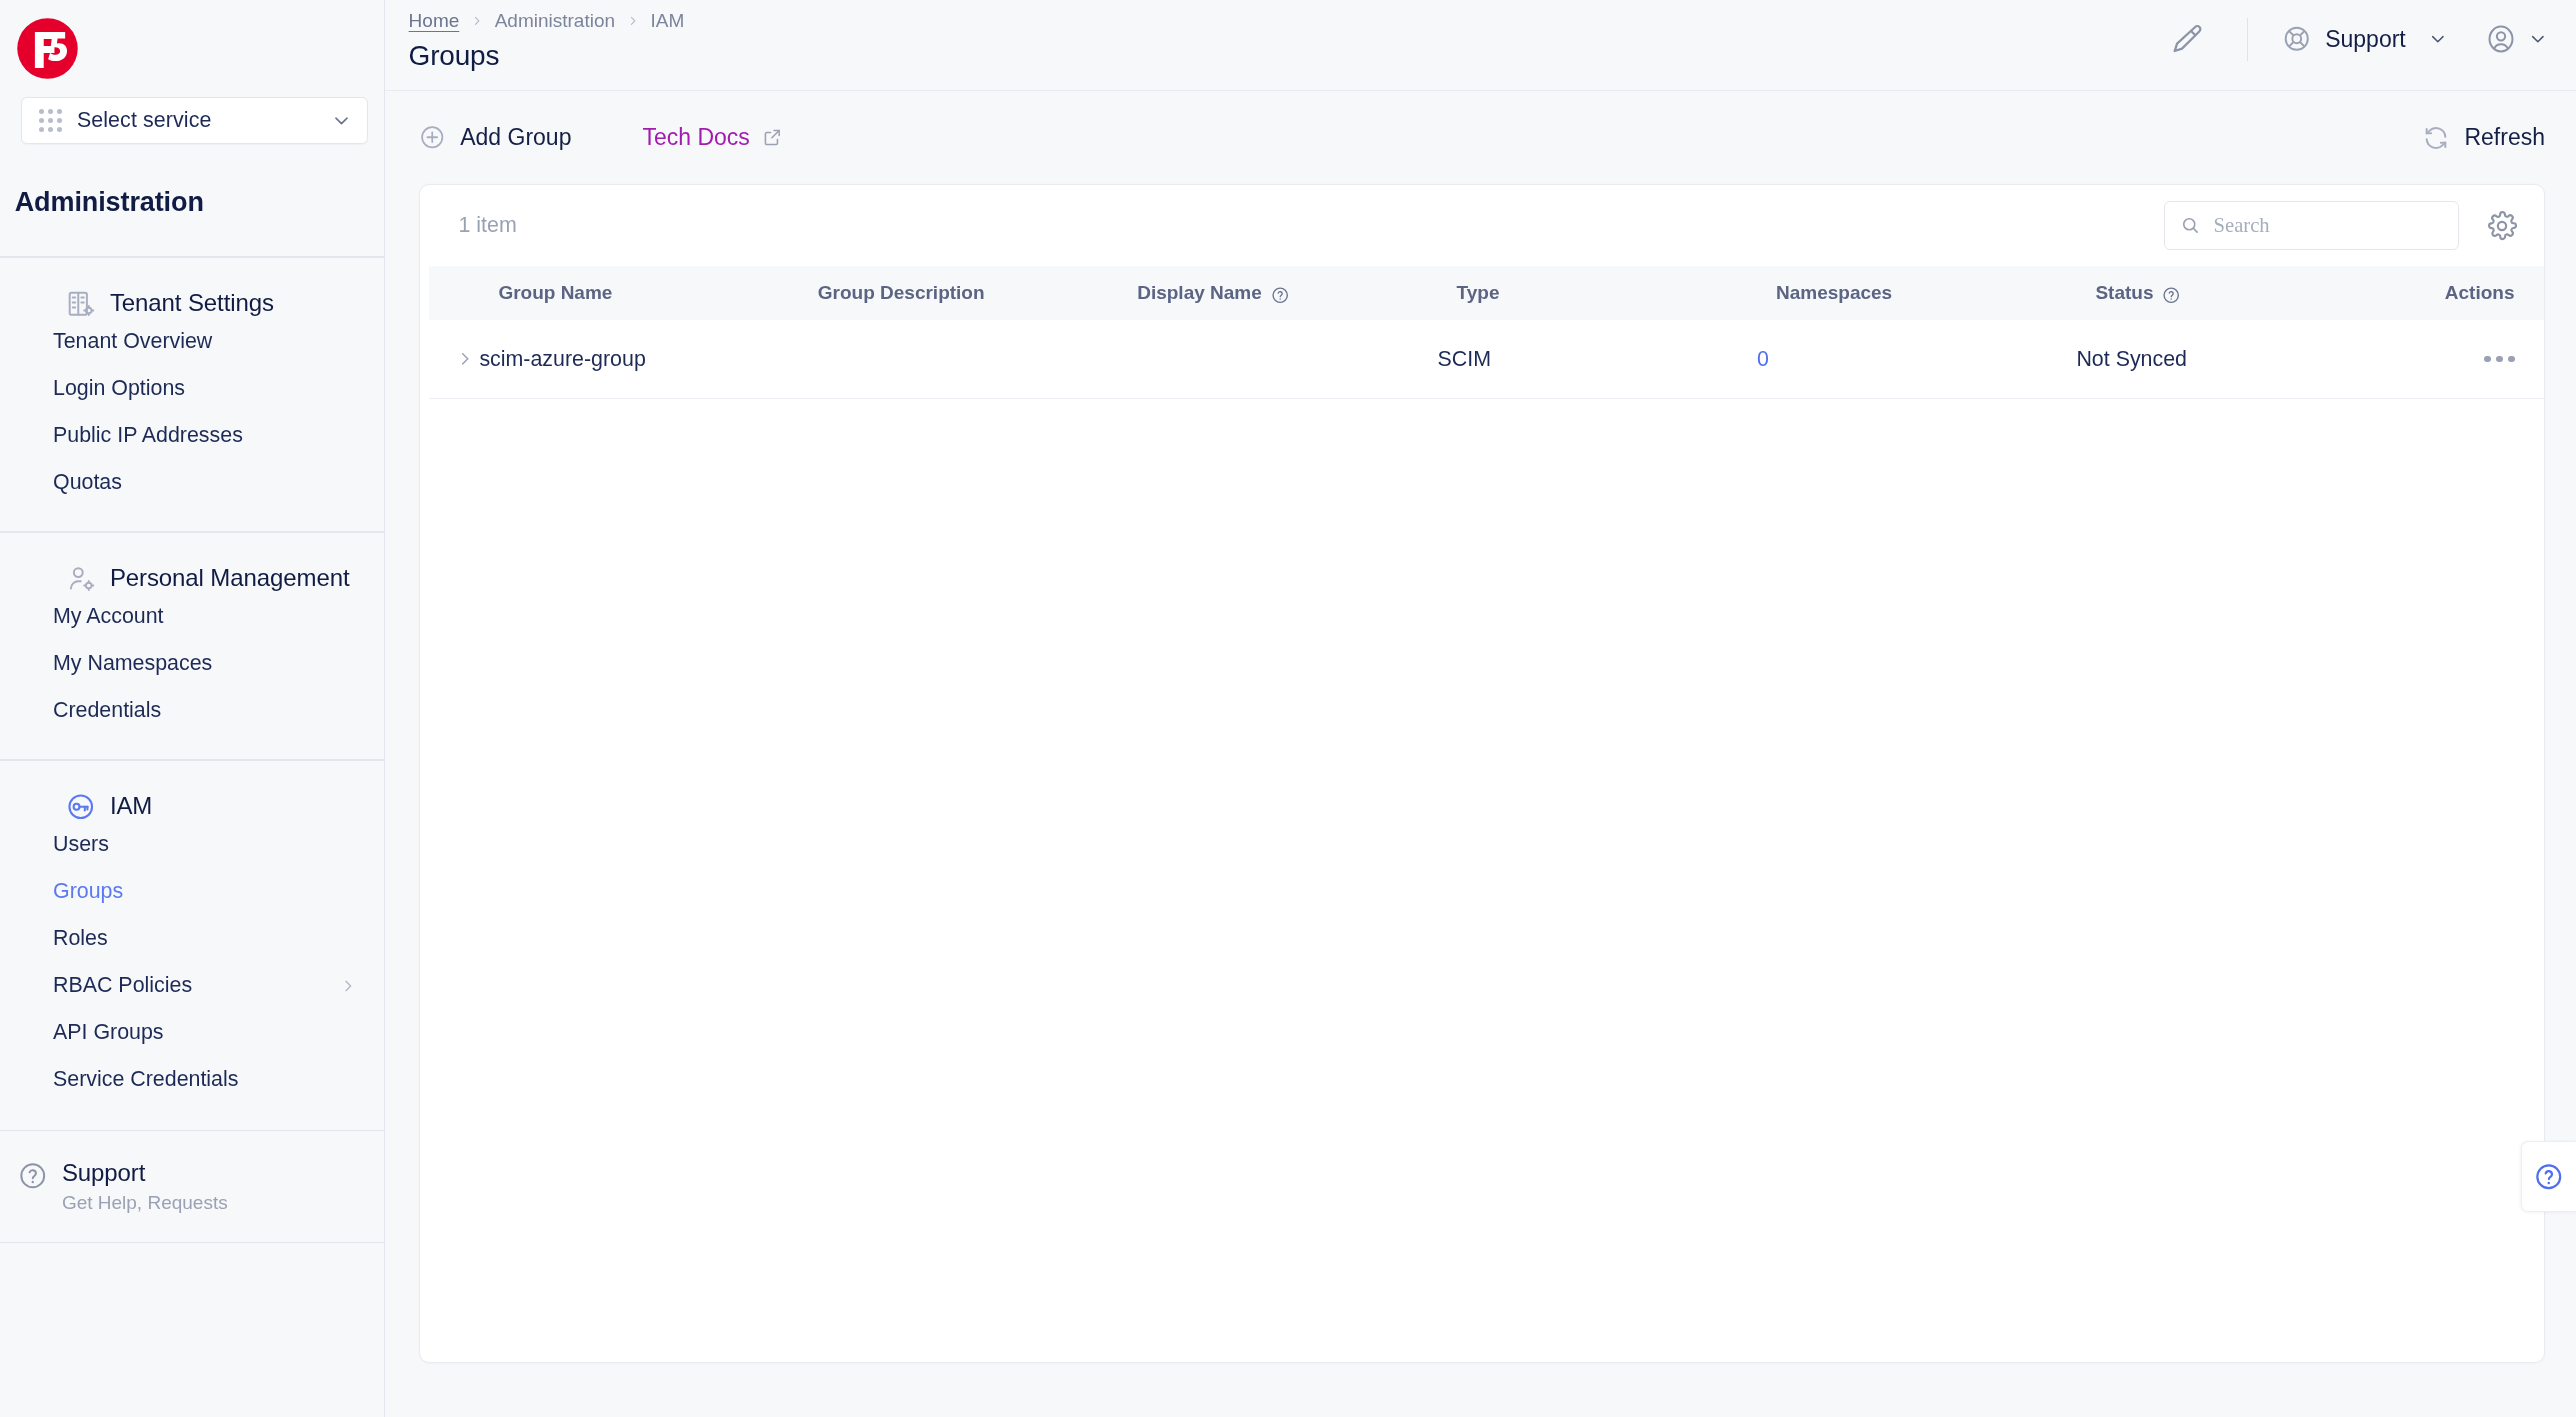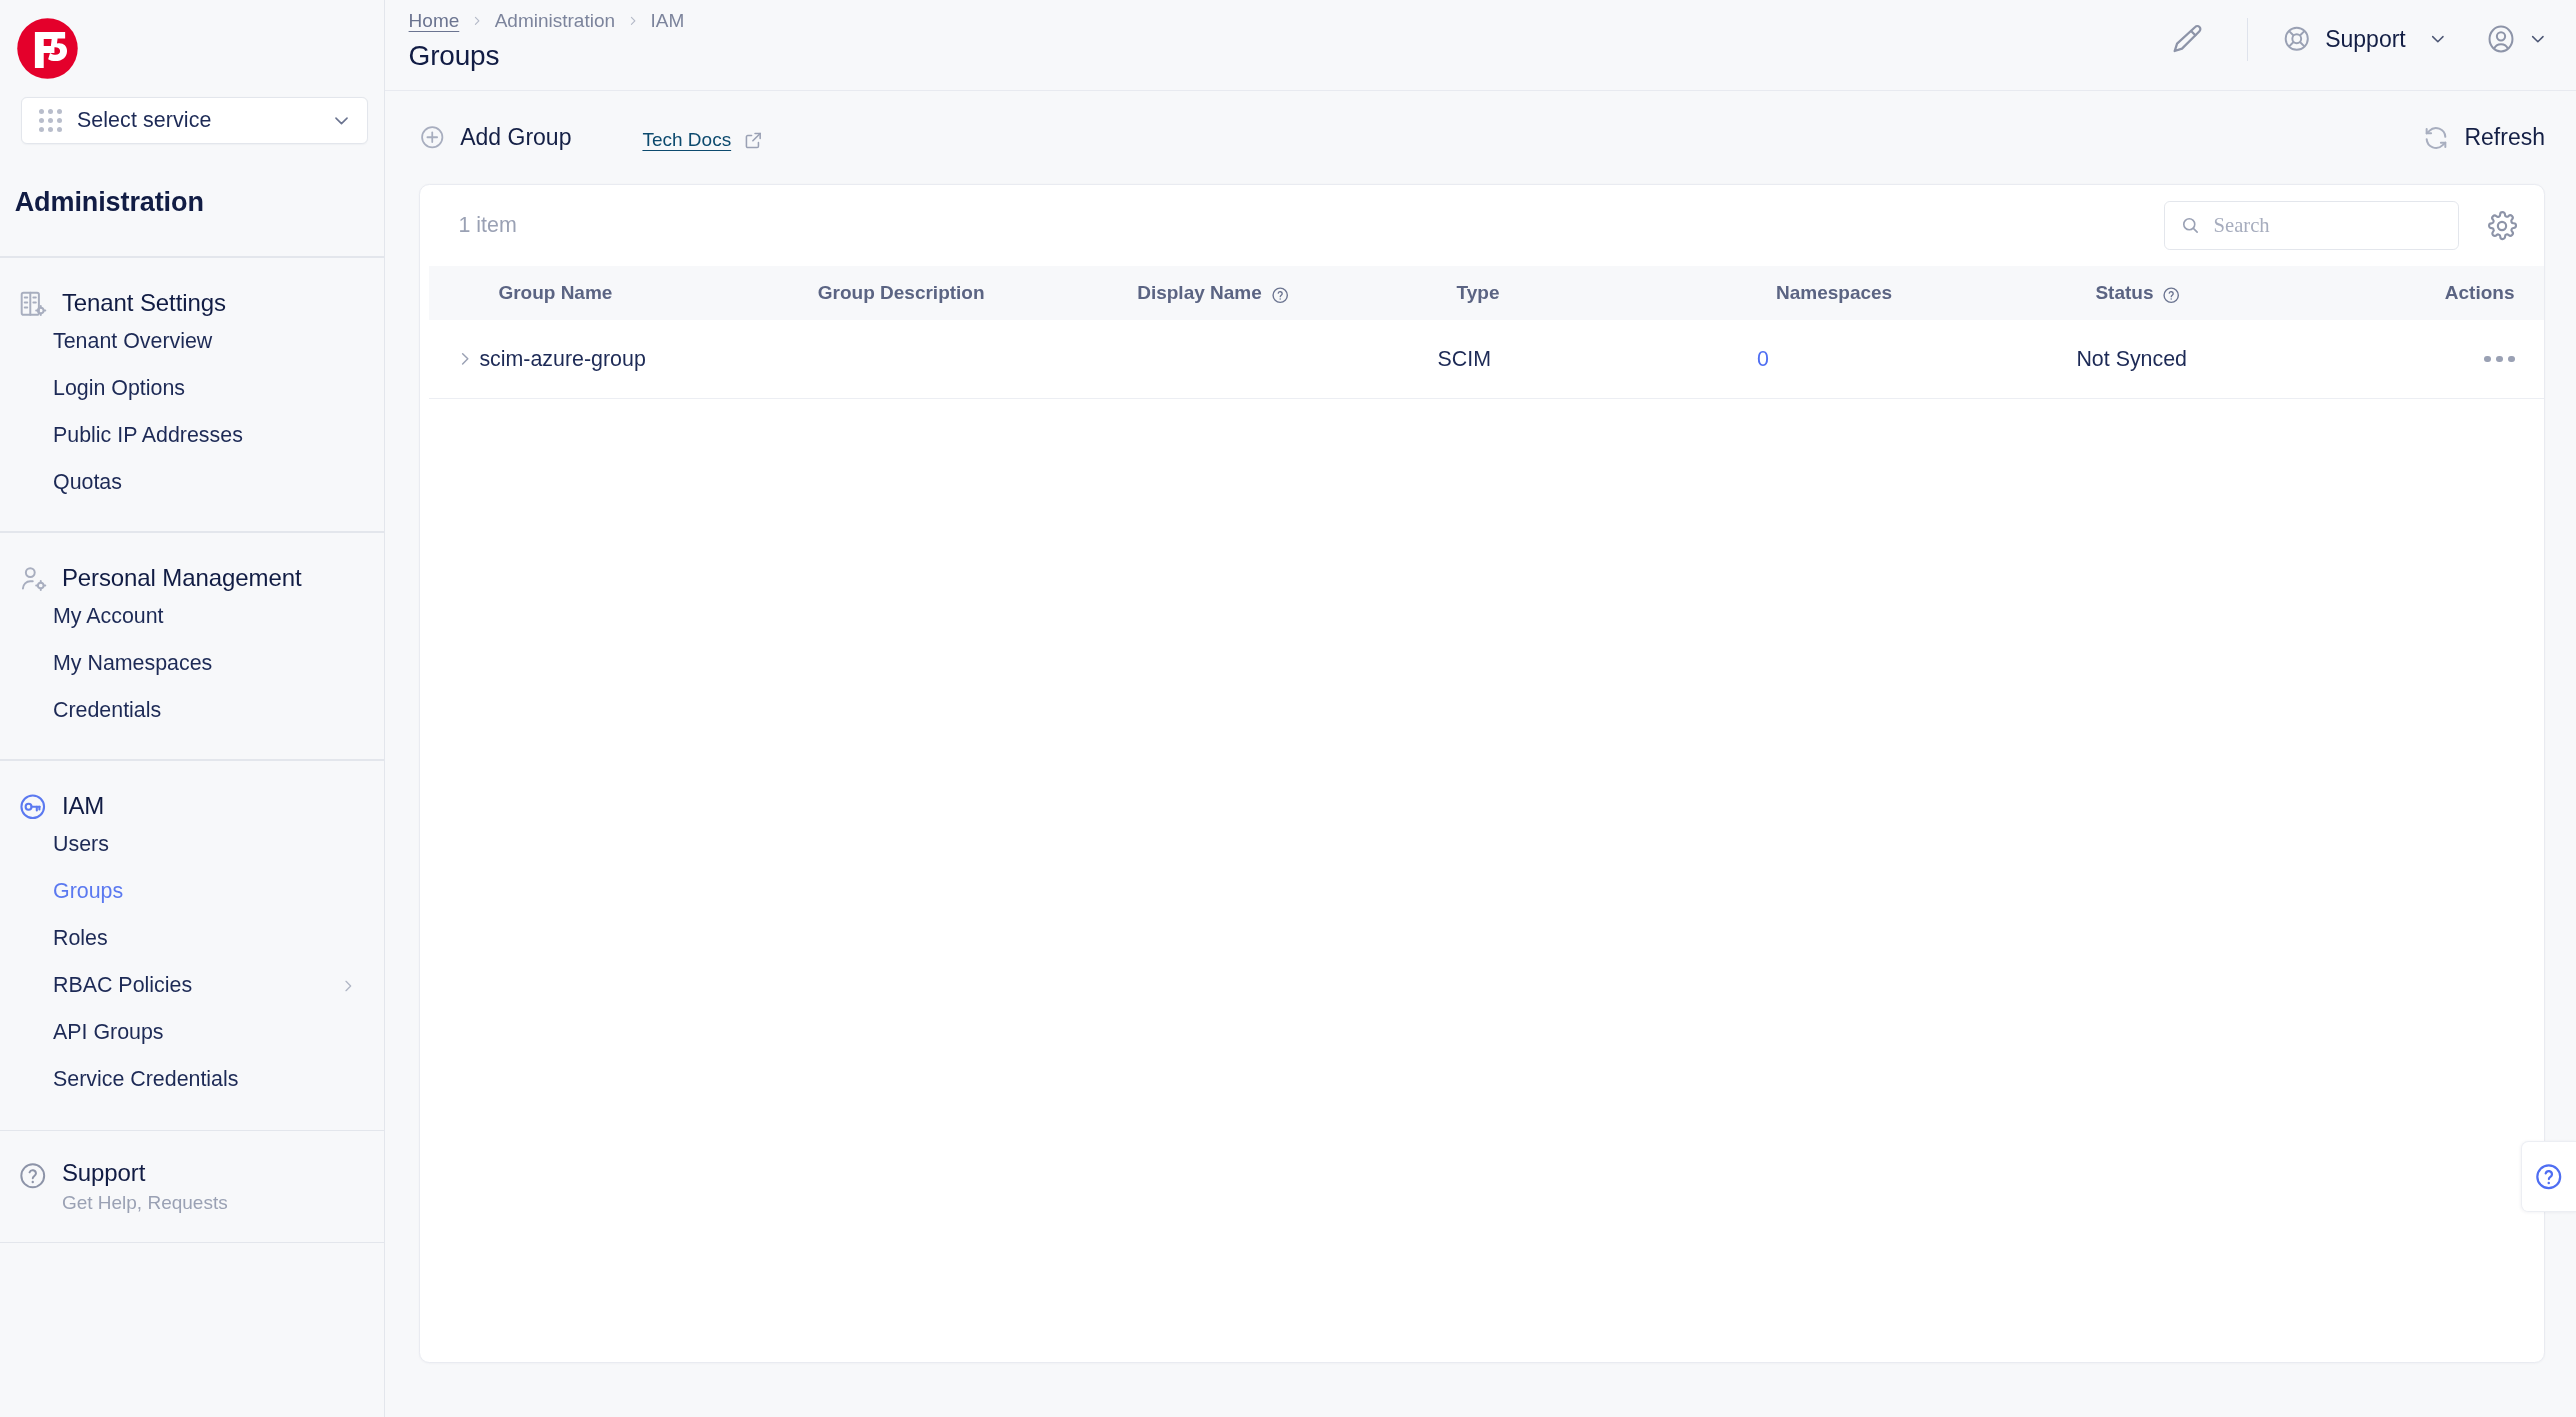--- a/index.html
+++ b/index.html
@@ -77,20 +77,21 @@
     letter-spacing: -0.1px;
   }
 
   .nav-divider { height: 1.5px; background: #e3e6ec; margin-top: 38px; }
   .group-head {
     display: flex;
     align-items: center;
     gap: 14.7px;
     padding: 31px 0 0 17.7px;
     min-height: 41px;
+    margin-left: 48px;
   }
   .group-head .gicon { width: 29.5px; height: 29.5px; flex: 0 0 29.5px; display: block; }
   .group-head .gtitle {
     font-size: 24px;
     color: #111c44;
     letter-spacing: -0.1px;
   }
   .group-head.active .gtitle { color: #111c44; }
 
   .sub-item {
@@ -185,23 +186,22 @@
     justify-content: space-between;
     padding: 0 31px 0 34px;
     flex: 0 0 93px;
   }
   .toolbar-left { display: flex; align-items: flex-end; gap: 71px; }
   .add-btn { display: flex; align-items: center; gap: 14.7px; }
   .add-btn .plus { width: 26.5px; height: 26.5px; }
   .add-btn .txt { font-size: 23px; color: #141f45; }
   .techdocs { display: flex; align-items: center; gap: 11.8px; }
   .techdocs .txt {
-    font-size: 19px;
-    color: #0c4a6e;
-    text-decoration: underline;
+    font-size: 23px;
+    color: #a21caf;
     text-underline-offset: 4.4px;
   }
   .techdocs .ext { width: 20.6px; height: 20.6px; }
   .refresh-btn { display: flex; align-items: center; gap: 14.7px; }
   .refresh-btn .ricon { width: 28px; height: 28px; }
   .refresh-btn .txt { font-size: 23px; color: #141f45; }
 
   .content-area {
     flex: 1 1 auto;
     padding: 0 31px 44px 34px;

